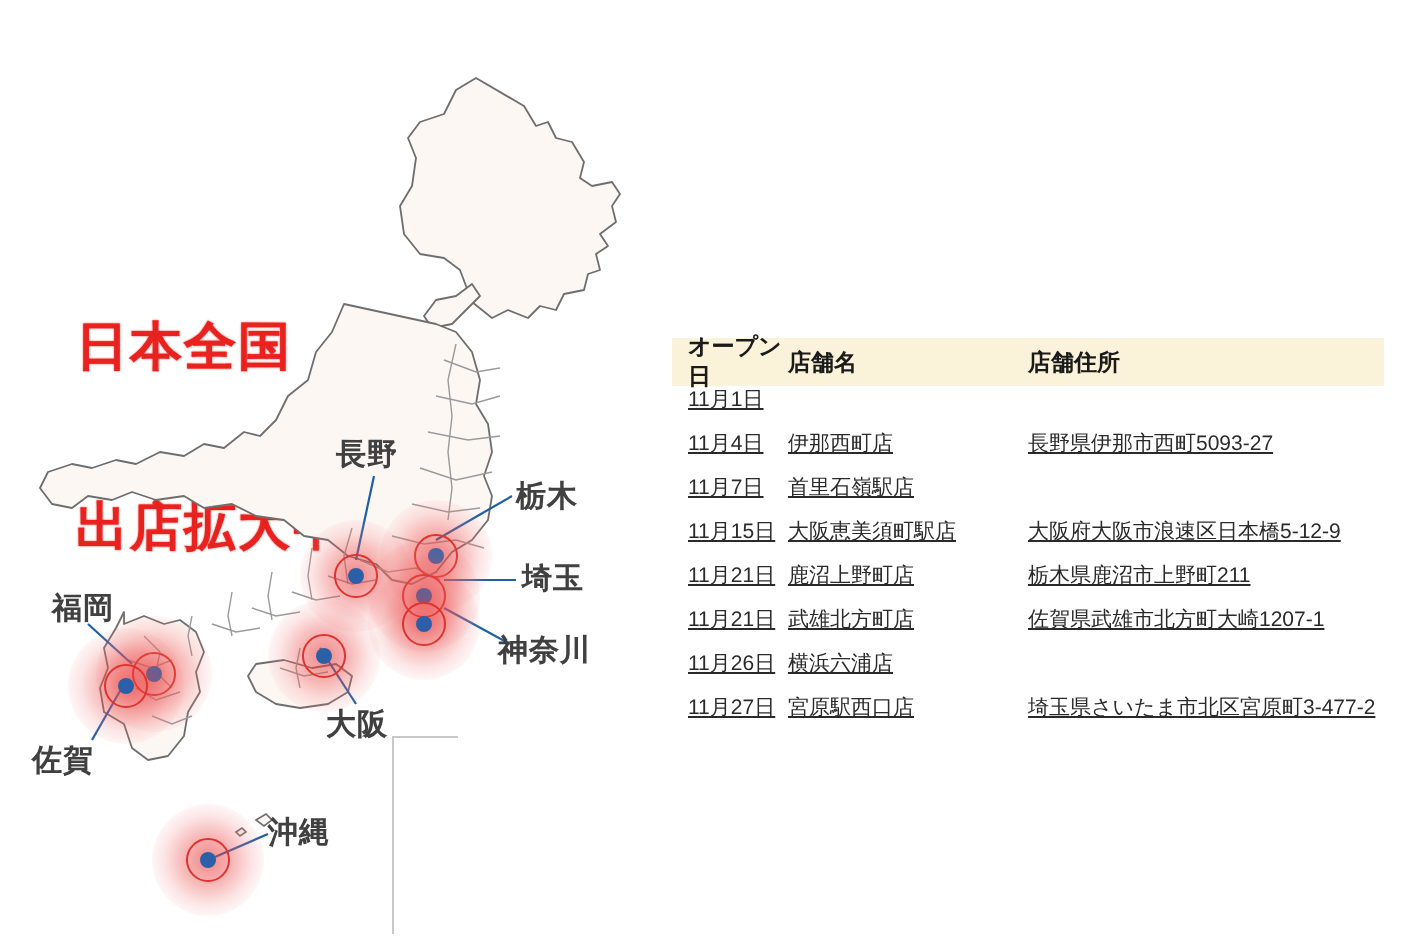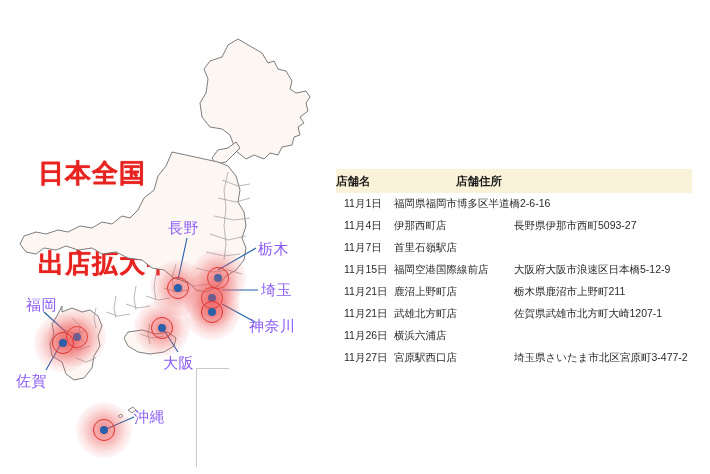--- a/index.html
+++ b/index.html
@@ -32,22 +32,22 @@
   
   .glow{position:absolute;border-radius:50%;pointer-events:none;
     background:radial-gradient(circle,rgba(234,60,60,.62) 0%,rgba(236,80,80,.40) 32%,rgba(240,120,120,.20) 55%,rgba(255,190,190,0) 78%);
   }
   .ring{position:absolute;border-radius:50%;border:1.6px solid #e0322e;box-sizing:border-box;background:rgba(255,255,255,0.0);}
   .dot{position:absolute;border-radius:50%;background:#2b60a8;}
 
   
   .mlabel{
     position:absolute;
-    color:#8b5cf6;
-    font-weight:normal;
+    color:#404040;
+    font-weight:bold;
     font-size:15px;
     line-height:17px;
     white-space:nowrap;
     letter-spacing:.5px;
   }
 
   
   .inset-frame{
     position:absolute;
     border-left:1px solid #c9c9c9;
@@ -61,23 +61,24 @@
     height:24px;
     display:flex;
     align-items:center;
     font-weight:bold;
     font-size:11.5px;
     color:#1a1a1a;
   }
   .trow{
     height:22px;
     display:flex;
-    align-items:center;
+    align-items:flex-start;
     font-size:10.5px;
     color:#2a2a2a;
+    text-decoration:underline;
   }
   .c-date{width:58px;padding-left:8px;box-sizing:border-box;}
   .c-name{width:120px;box-sizing:border-box;}
   .c-addr{flex:1;box-sizing:border-box;}
   .thead .c-date{padding-left:8px;}
   .thead .c-name{padding-left:0px;}
   .thead .c-addr{padding-left:0px;}
 </style>
 </head>
 <body>
@@ -198,40 +199,40 @@
     <div class="mlabel" style="left:261px;top:269px;">埼玉</div>
     <div class="mlabel" style="left:249px;top:305px;">神奈川</div>
     <div class="mlabel" style="left:26px;top:284px;">福岡</div>
     <div class="mlabel" style="left:16px;top:360px;">佐賀</div>
     <div class="mlabel" style="left:163px;top:342px;">大阪</div>
     <div class="mlabel" style="left:134px;top:396px;">沖縄</div>
   </div>
 
   <div class="table">
     <div class="thead">
+      <div class="c-date">オープン日</div>
       <div class="c-name">店舗名</div>
       <div class="c-addr">店舗住所</div>
     </div>
 
     <div class="trow">
       <div class="c-date">11月1日</div>
-      <div class="c-addr">福岡県福岡市博多区半道橋2-6-16</div>
     </div>
     <div class="trow">
       <div class="c-date">11月4日</div>
       <div class="c-name">伊那西町店</div>
       <div class="c-addr">長野県伊那市西町5093-27</div>
     </div>
     <div class="trow">
       <div class="c-date">11月7日</div>
       <div class="c-name">首里石嶺駅店</div>
     </div>
     <div class="trow">
       <div class="c-date">11月15日</div>
-      <div class="c-name">福岡空港国際線前店</div>
+      <div class="c-name">大阪恵美須町駅店</div>
       <div class="c-addr">大阪府大阪市浪速区日本橋5-12-9</div>
     </div>
     <div class="trow">
       <div class="c-date">11月21日</div>
       <div class="c-name">鹿沼上野町店</div>
       <div class="c-addr">栃木県鹿沼市上野町211</div>
     </div>
     <div class="trow">
       <div class="c-date">11月21日</div>
       <div class="c-name">武雄北方町店</div>

